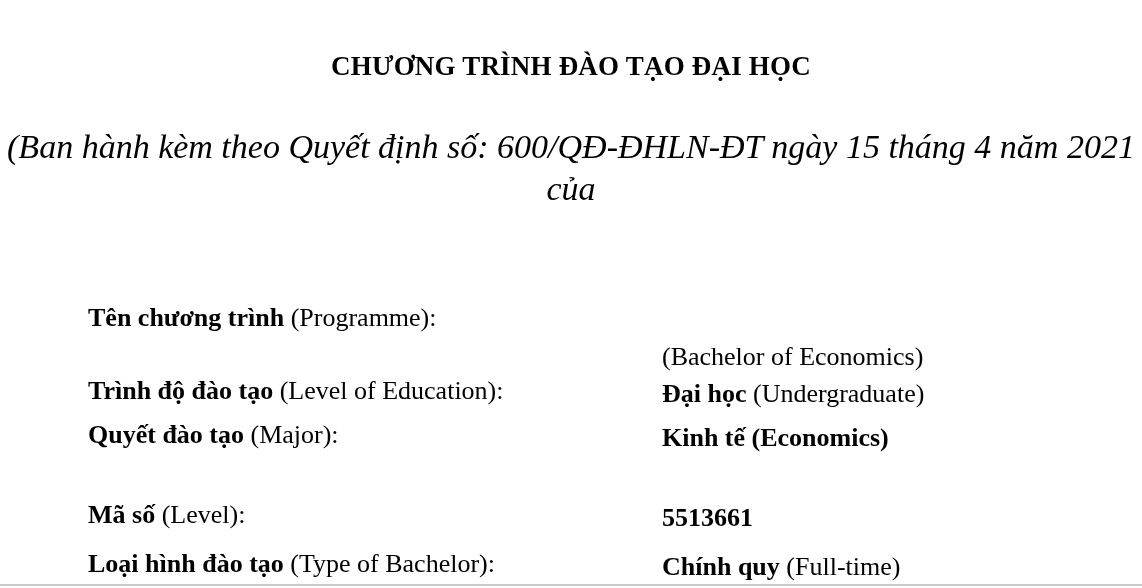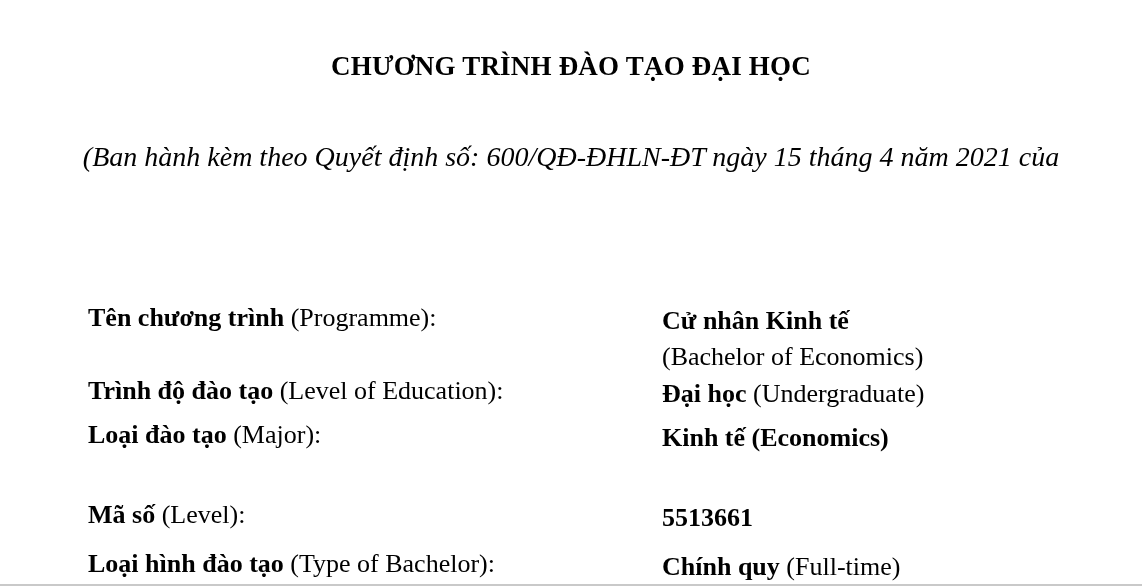--- a/index.html
+++ b/index.html
@@ -22,26 +22,26 @@
     left: 0;
     width: 100%;
     text-align: center;
     font-size: 27px;
     font-weight: bold;
     line-height: 37px;
     letter-spacing: 0.2px;
   }
   .doc-subtitle {
     position: absolute;
-    top: 136px;
+    top: 126px;
     left: 0;
     width: 100%;
     text-align: center;
     font-style: italic;
-    font-size: 28px;
+    font-size: 34px;
     line-height: 42px;
   }
   .field-row {
     position: absolute;
     left: 0;
     width: 100%;
     font-size: 26px;
     line-height: 30px;
   }
   .field-label {
@@ -73,30 +73,30 @@
   <div class="doc-title">
     <div>CHƯƠNG TRÌNH ĐÀO TẠO ĐẠI HỌC</div>
   </div>
 
   <div class="doc-subtitle">
     <div>(Ban hành kèm theo Quyết định số: 600/QĐ-ĐHLN-ĐT ngày 15 tháng 4 năm 2021 của</div>
   </div>
 
   <div class="field-row" style="top:303px">
     <span class="field-label"><b>Tên chương trình</b><span> (Programme):</span></span>
-    <span class="field-value"><b>Cử nhân Kinh tế</b><span></span><br><span>(Bachelor of Economics)</span></span>
+    <span class="field-value"><span></span><br><span>(Bachelor of Economics)</span></span>
   </div>
 
   <div class="field-row" style="top:376px">
     <span class="field-label"><b>Trình độ đào tạo</b><span> (Level of Education):</span></span>
     <span class="field-value"><b>Đại học</b><span> (Undergraduate)</span></span>
   </div>
 
   <div class="field-row" style="top:420px">
-    <span class="field-label"><b>Loại đào tạo</b><span> (Major):</span></span>
+    <span class="field-label"><b>Quyết đào tạo</b><span> (Major):</span></span>
     <span class="field-value"><b>Kinh tế (Economics)</b><span></span></span>
   </div>
 
   <div class="field-row" style="top:500px">
     <span class="field-label"><b>Mã số</b><span> (Level):</span></span>
     <span class="field-value"><b>5513661</b><span></span></span>
   </div>
 
   <div class="field-row" style="top:549px">
     <span class="field-label"><b>Loại hình đào tạo</b><span> (Type of Bachelor):</span></span>

